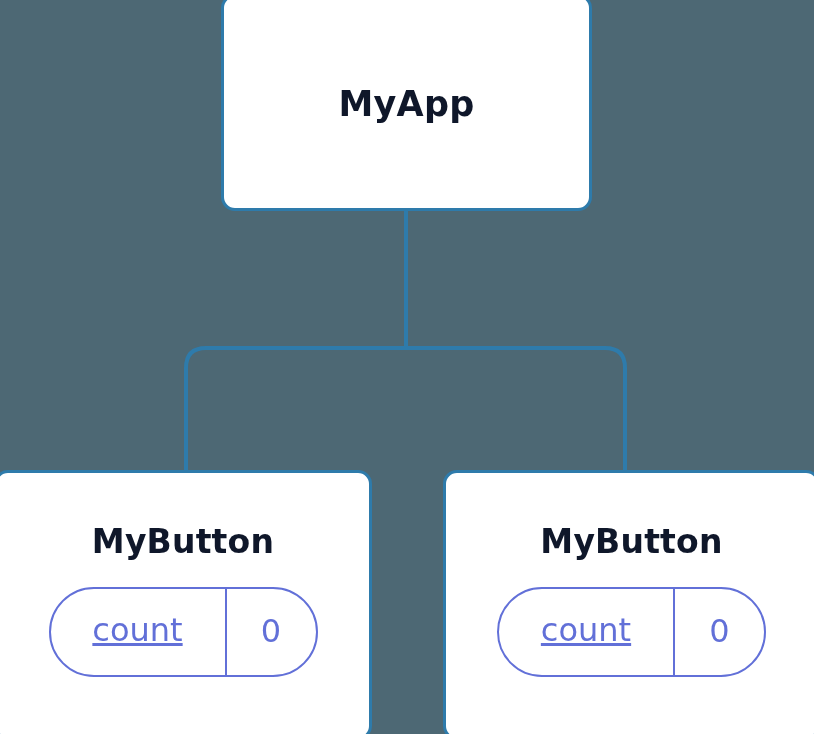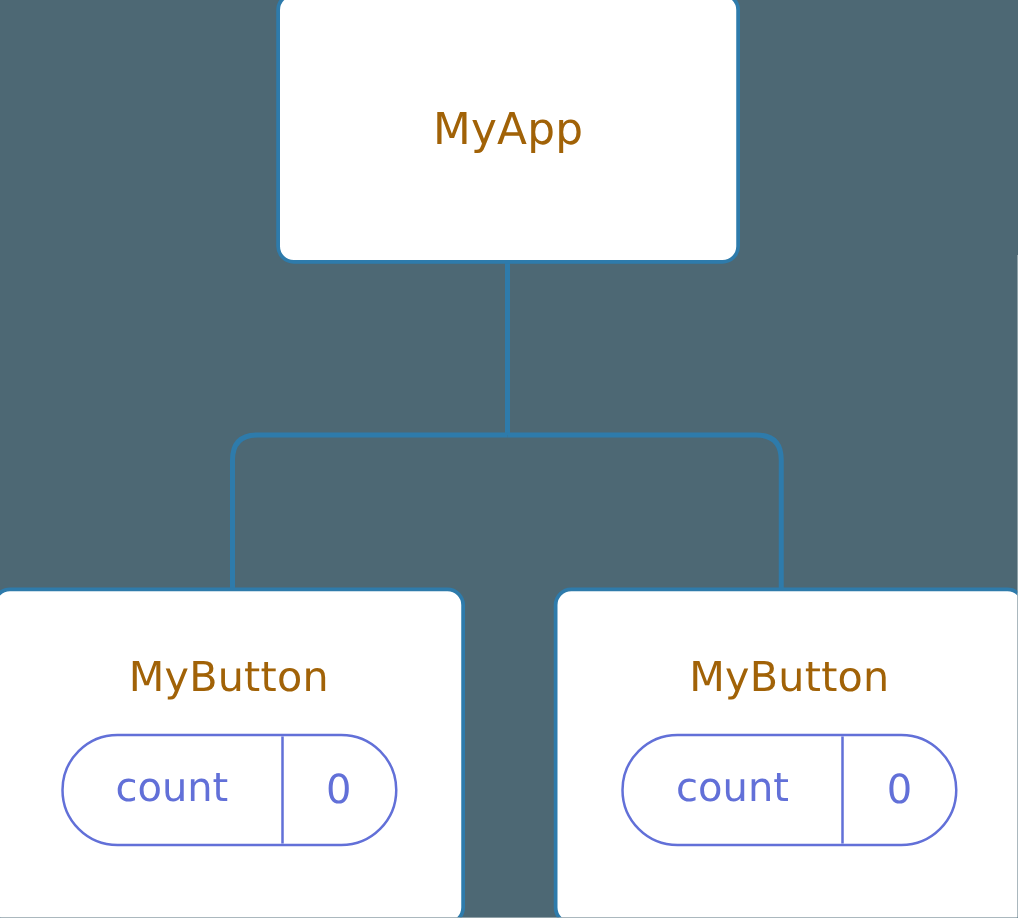--- a/index.html
+++ b/index.html
@@ -37,22 +37,22 @@
     background: #ffffff;
     border: 3px solid #2e7bab;
     border-radius: 14px;
     box-sizing: border-box;
     display: flex;
     flex-direction: column;
     align-items: center;
   }
 
   .node-title {
-    color: #a16207;
-    font-weight: 400;
+    color: #0f172a;
+    font-weight: 700;
     letter-spacing: 0.2px;
     white-space: nowrap;
   }
 
   
   #node-root {
     left: 221px;
     top: -6px;
     width: 371px;
     height: 217px;
@@ -103,20 +103,21 @@
     justify-content: center;
     color: #6270d8;
     font-size: 32px;
     line-height: 1;
     box-sizing: border-box;
     white-space: nowrap;
   }
   .pill-key {
     width: 174px;
     padding-bottom: 4px;
+    text-decoration: underline;
   }
   .pill-value {
     width: 91px;
     border-left: 2px solid #6270d8;
     padding-bottom: 3px;
   }
 </style>
 </head>
 <body>
 

